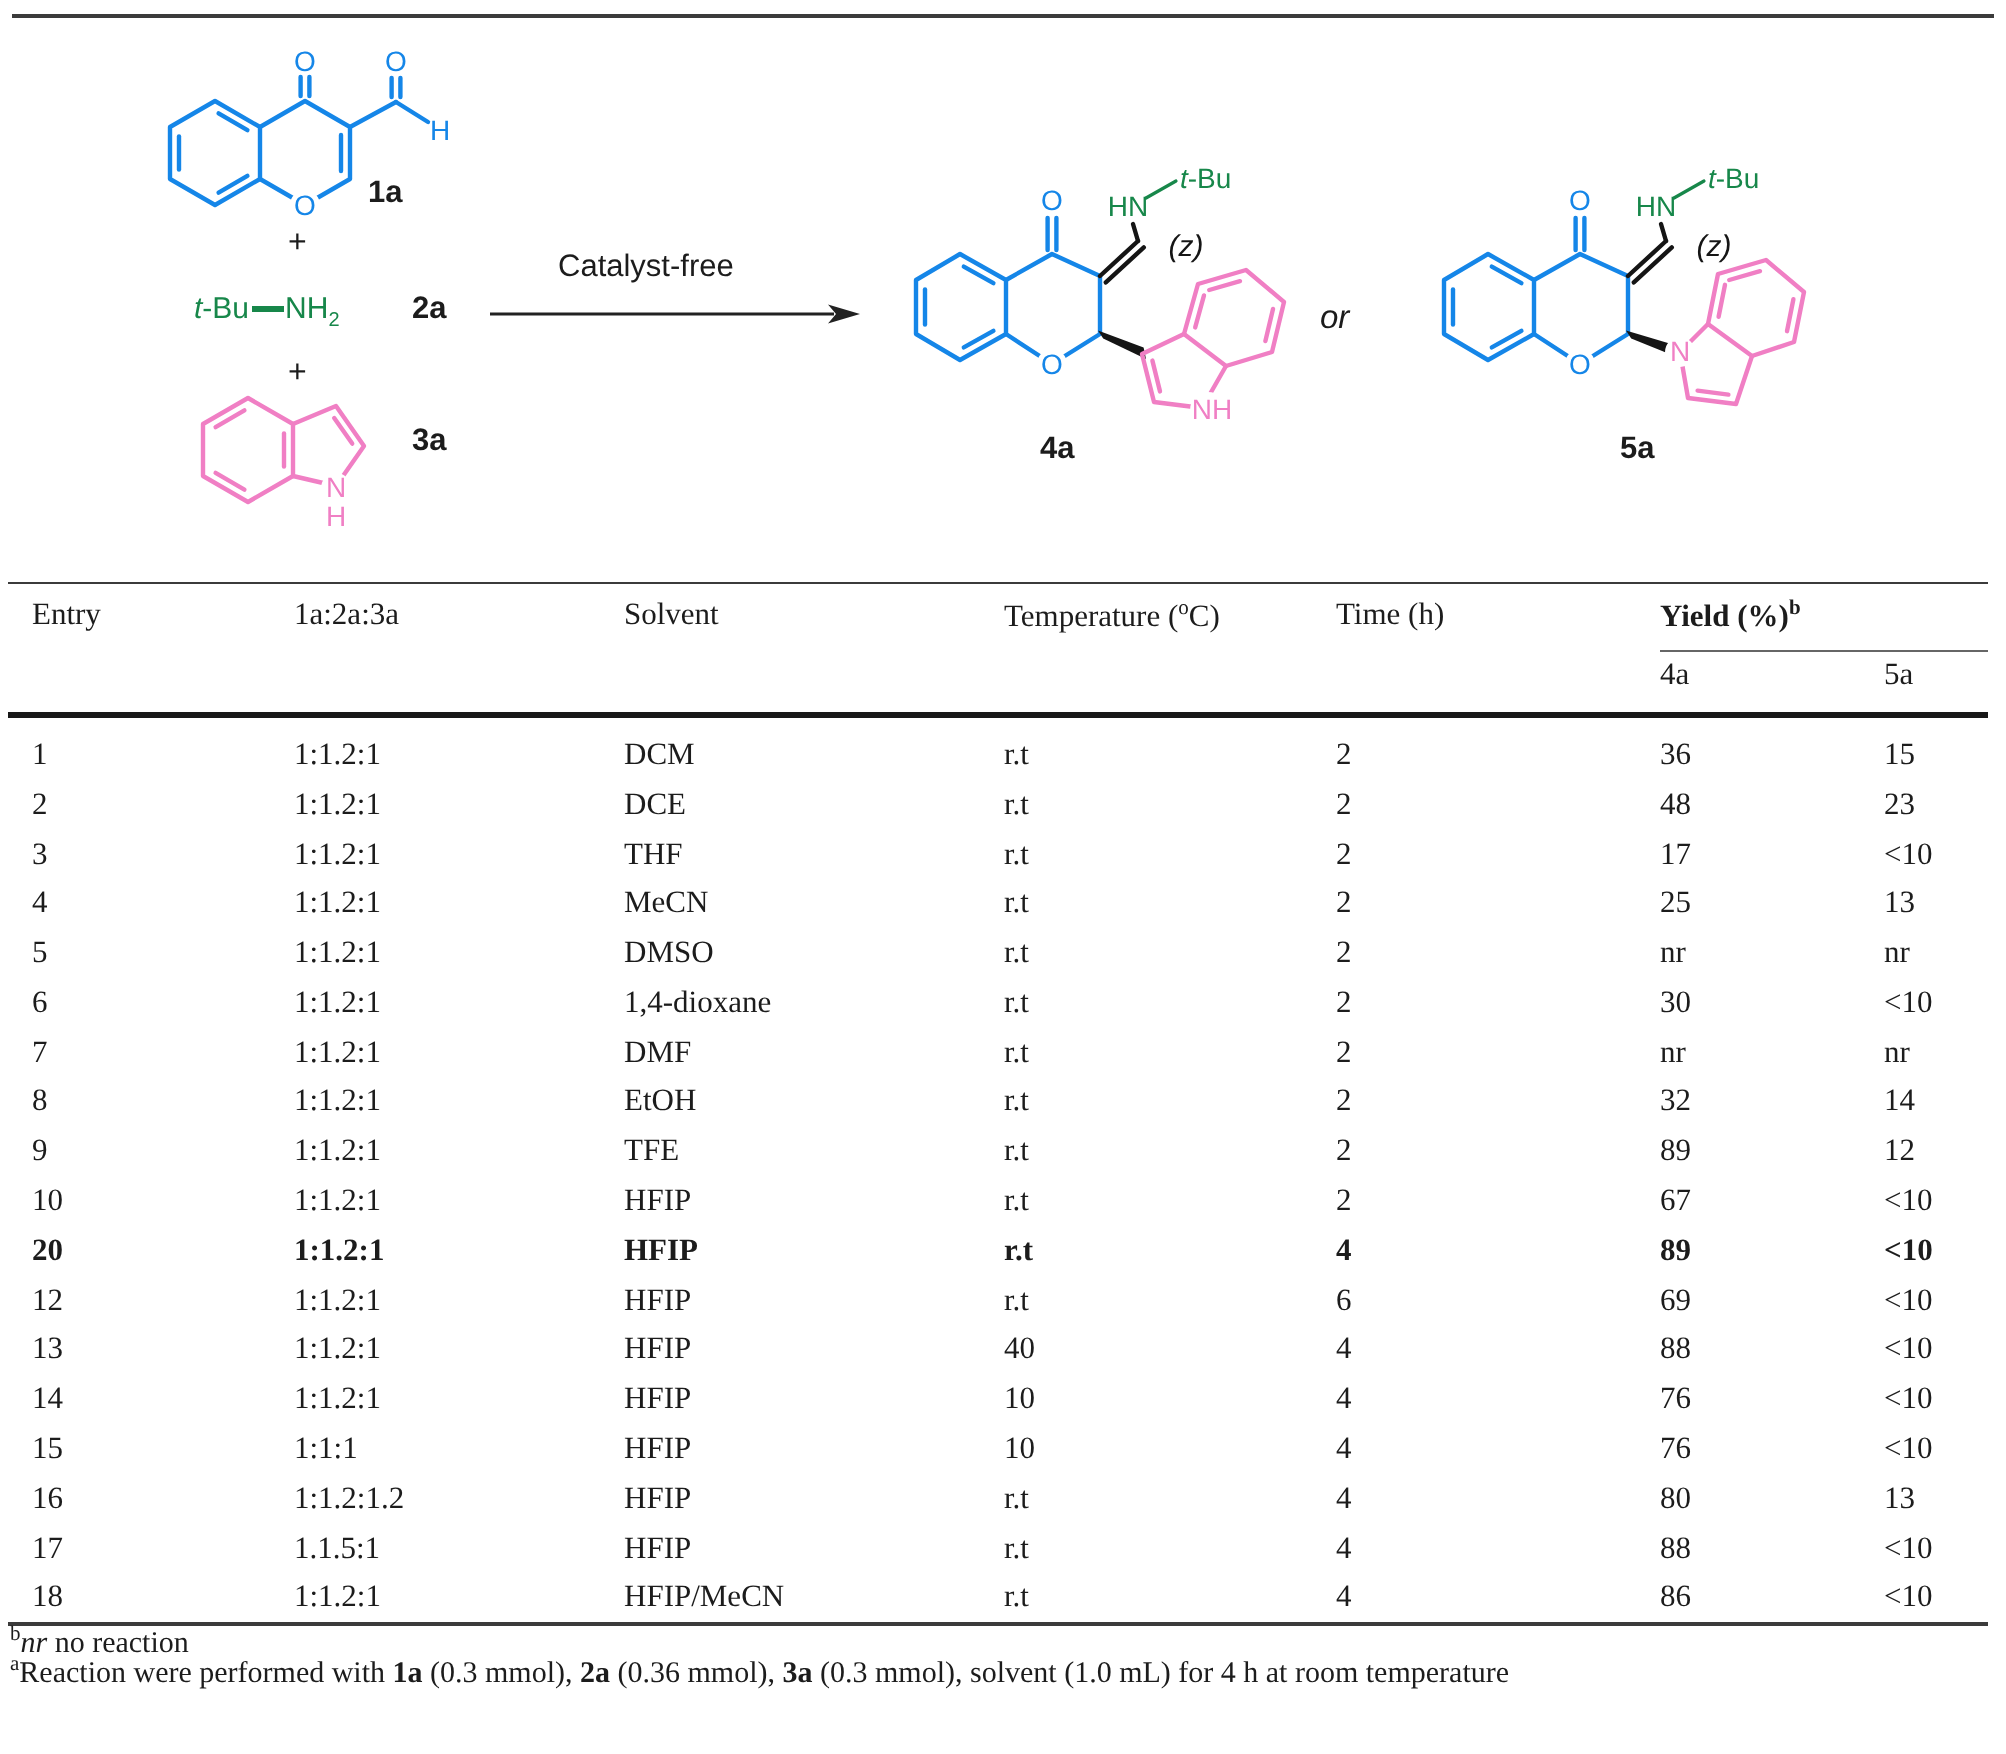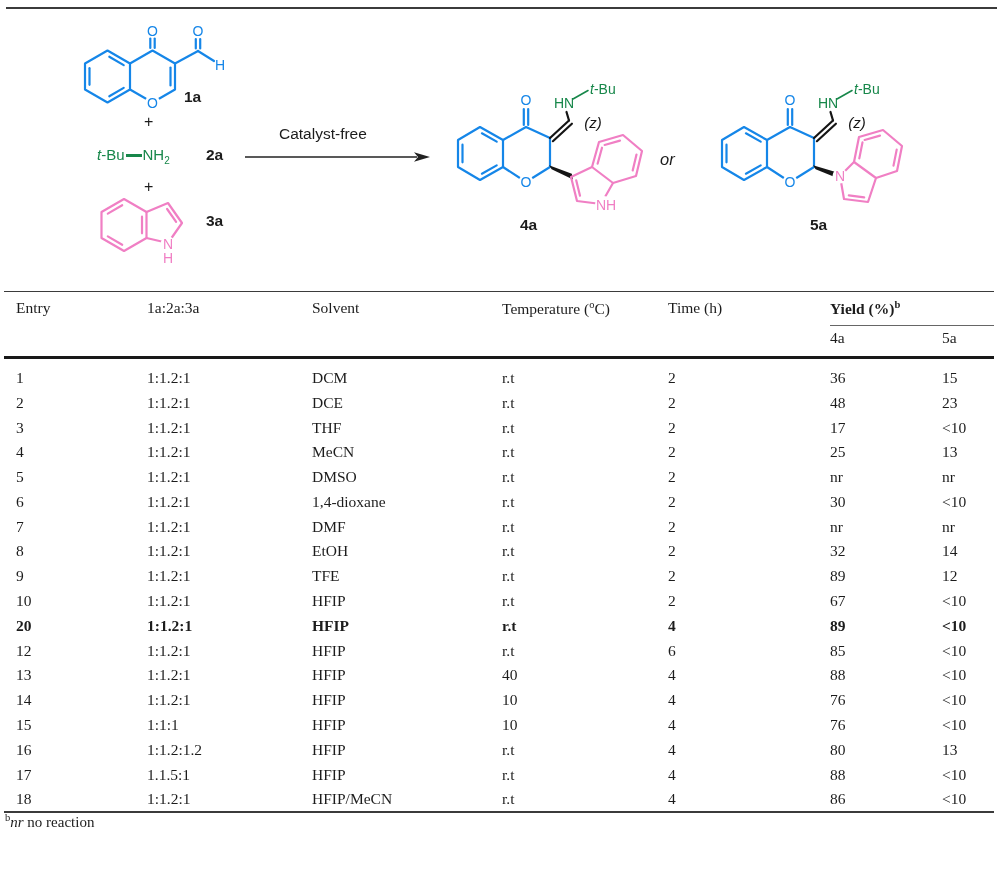--- a/index.html
+++ b/index.html
@@ -300,21 +300,21 @@
       <td>4</td>
       <td>89</td>
       <td>&lt;10</td>
     </tr>
           <tr>
       <td class="first">12</td>
       <td>1:1.2:1</td>
       <td>HFIP</td>
       <td>r.t</td>
       <td>6</td>
-      <td>85</td>
+      <td>69</td>
       <td>&lt;10</td>
     </tr>
           <tr>
       <td class="first">13</td>
       <td>1:1.2:1</td>
       <td>HFIP</td>
       <td>40</td>
       <td>4</td>
       <td>88</td>
       <td>&lt;10</td>
@@ -361,14 +361,15 @@
       <td>HFIP/MeCN</td>
       <td>r.t</td>
       <td>4</td>
       <td>86</td>
       <td>&lt;10</td>
     </tr>
         </tbody>
     </table>
   </div>
 
+  <div class="footnote fn-a"><sup>a</sup><span>Reaction were performed with </span><b>1a</b><span> (0.3 mmol), </span><b>2a</b><span> (0.36 mmol), </span><b>3a</b><span> (0.3 mmol), solvent (1.0 mL) for 4 h at room temperature</span></div>
   <div class="footnote fn-b"><sup>b</sup><span class="it">nr</span><span> no reaction</span></div>
 </div>
 
 </body></html>

